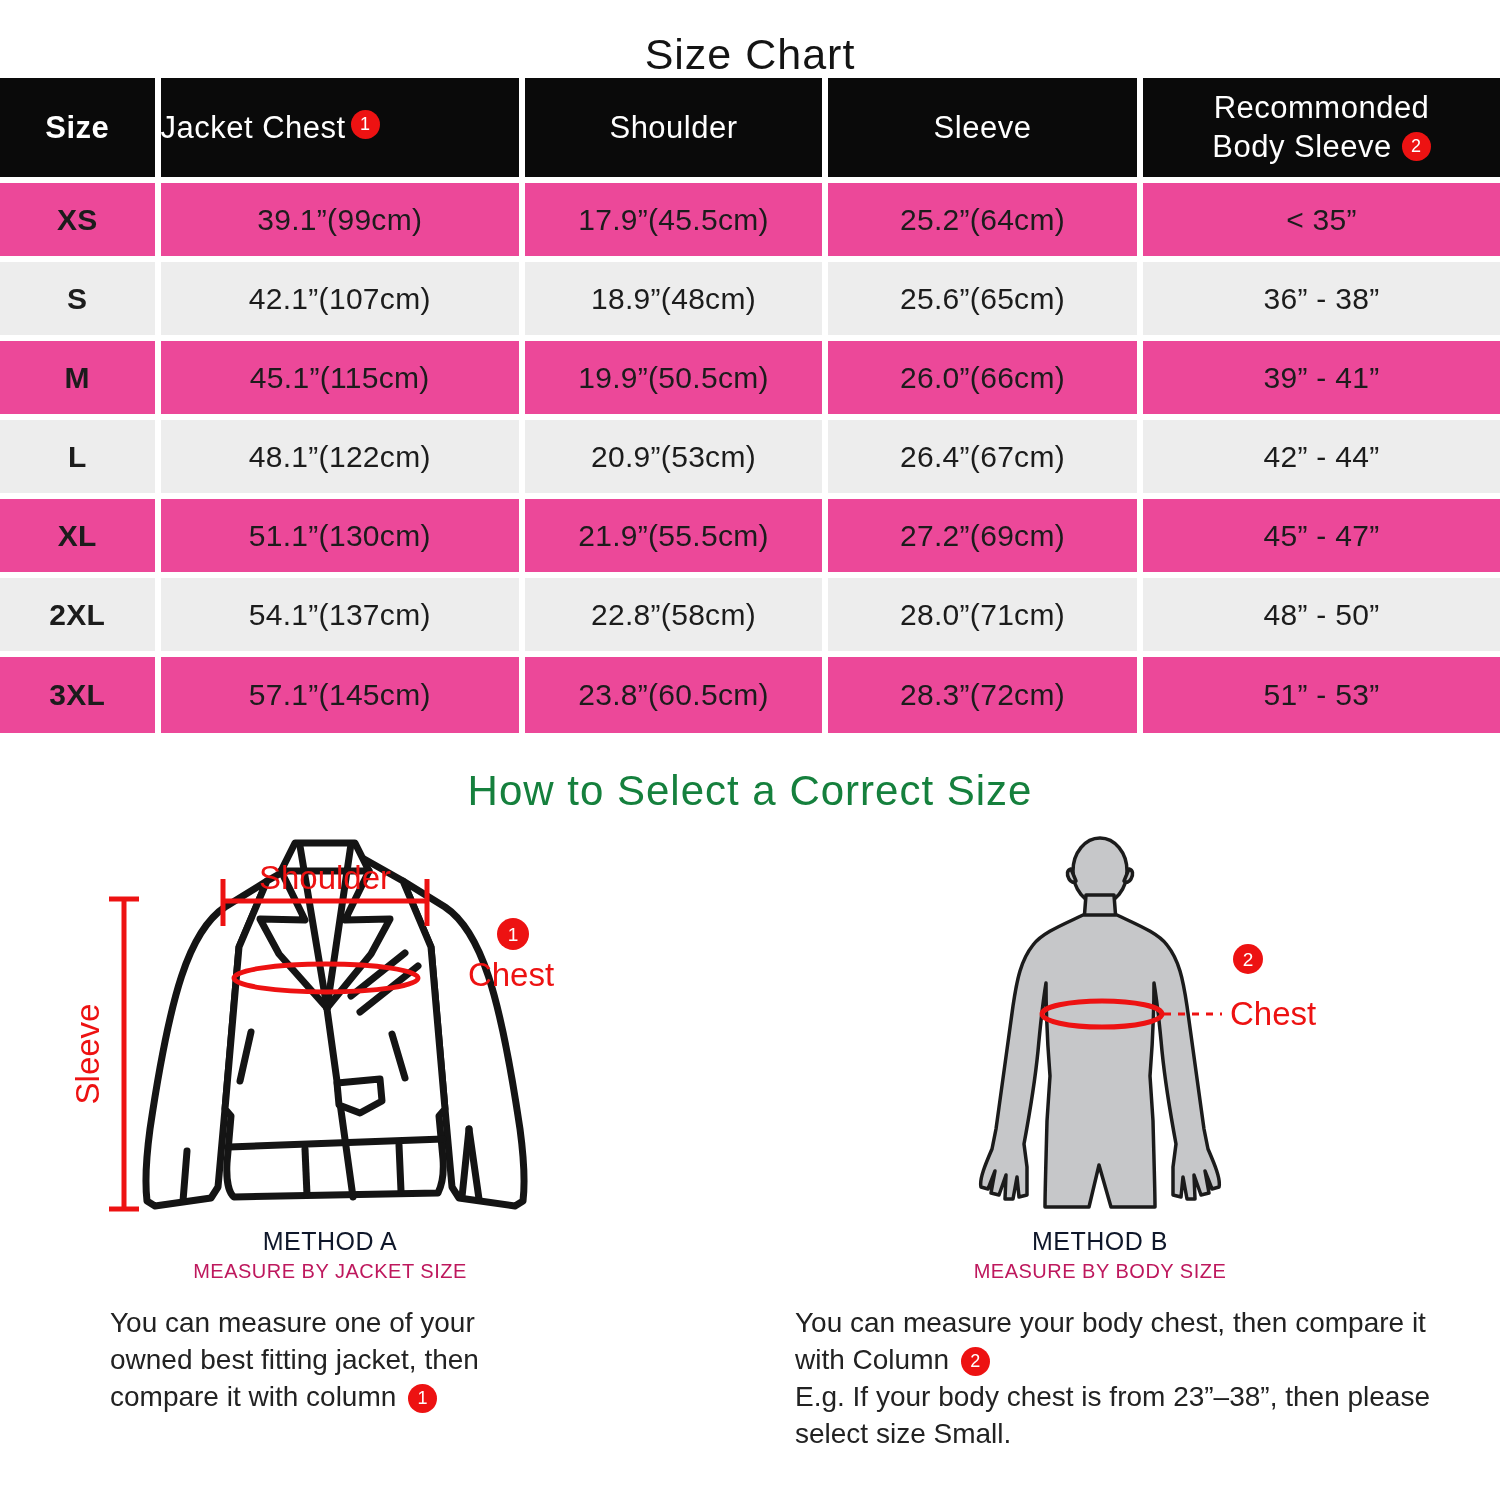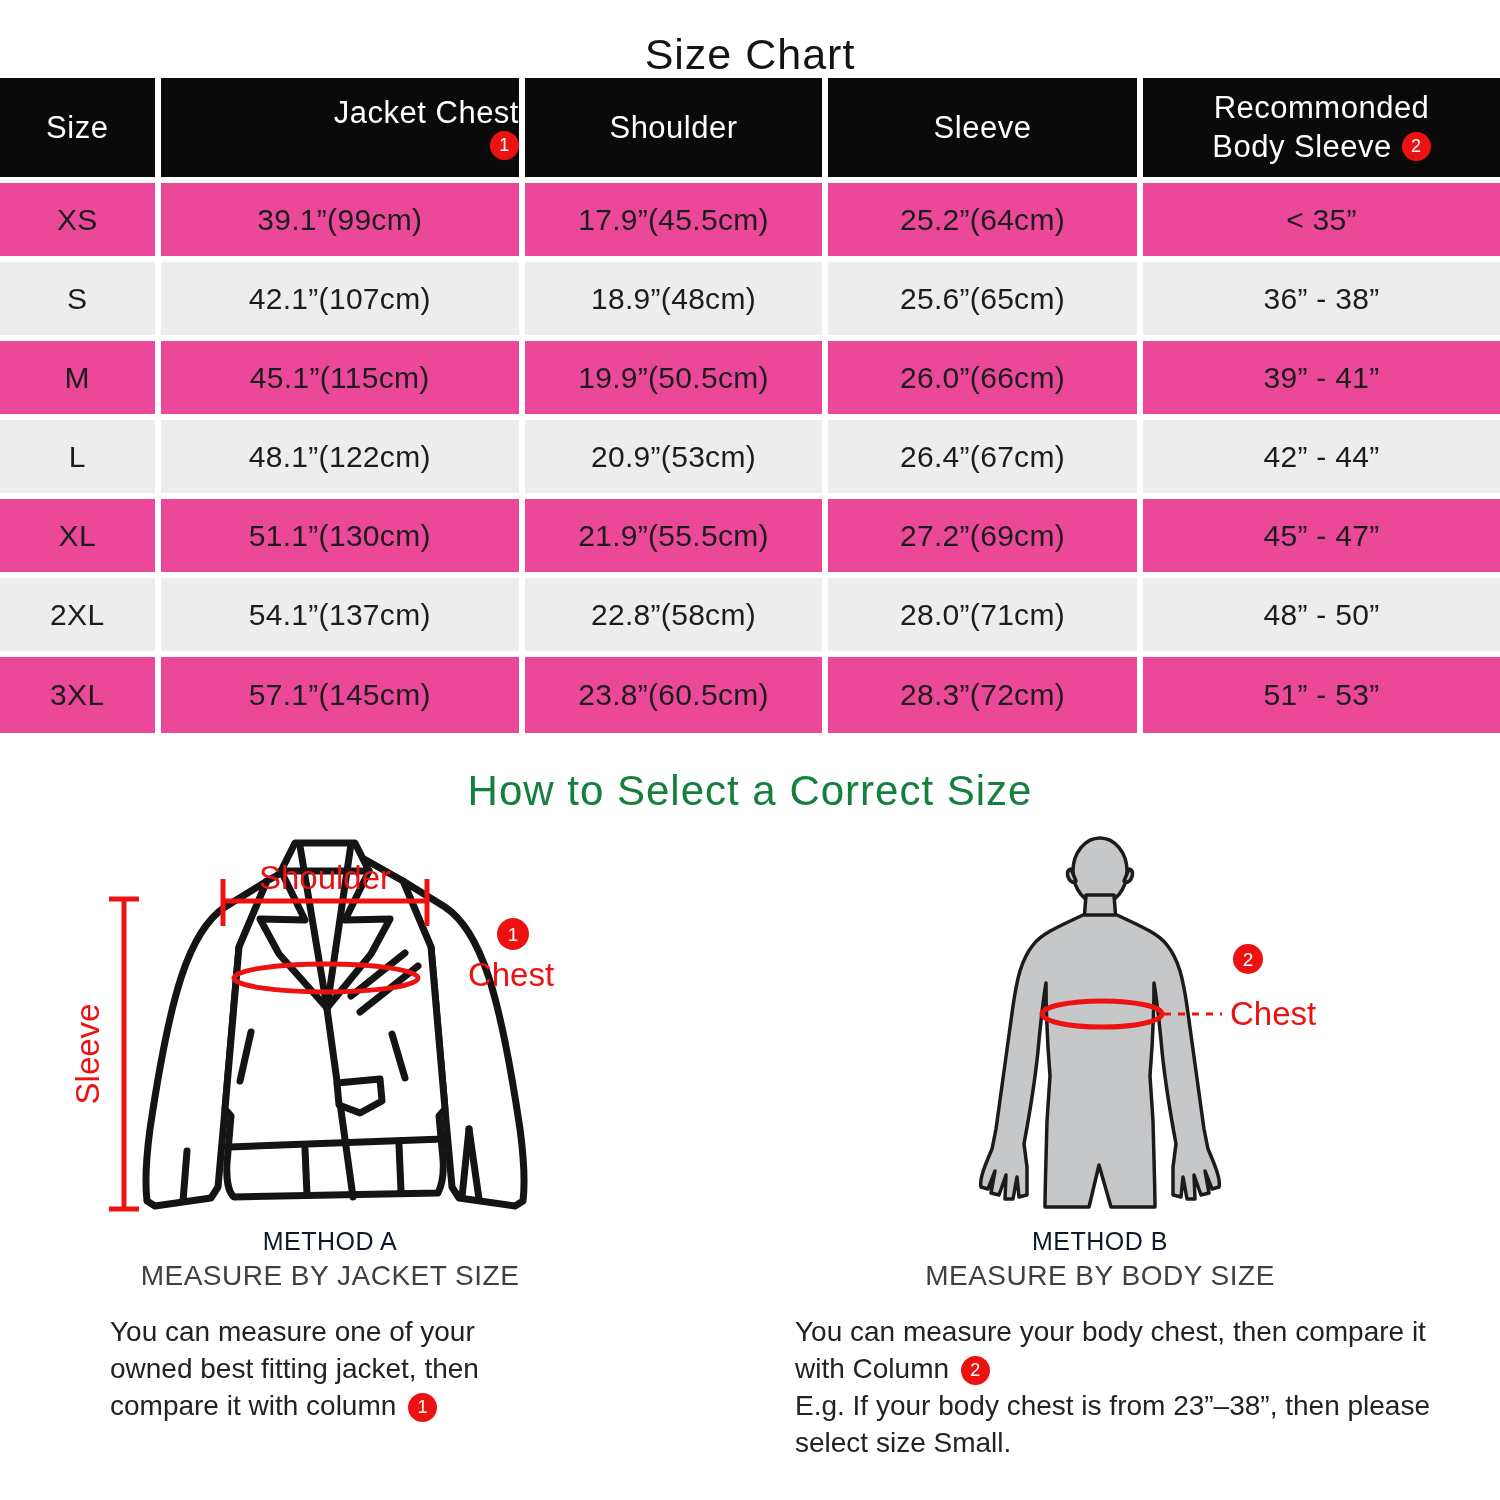--- a/index.html
+++ b/index.html
@@ -27,21 +27,21 @@
   table.size-table {
     width: 1500px;
     border-collapse: collapse;
     table-layout: fixed;
   }
   .size-table th, .size-table td {
     border: 6px solid #ffffff;
     text-align: center;
     vertical-align: middle;
   }
-  .size-table th:first-child, .size-table td:first-child { border-left: 0; }
+  .size-table th:first-child, .size-table td:first-child { border-left: 0; font-weight: bold; }
   .size-table th:last-child,  .size-table td:last-child  { border-right: 0; }
   .size-table thead th { border-top: 0; }
   .size-table tbody tr:last-child td { border-bottom: 0; }
 
   .size-table thead th {
     background: #0a0a0a;
     color: #ffffff;
     font-size: 31px;
     font-weight: 400;
     height: 102px;
@@ -50,21 +50,21 @@
   .size-table td {
     height: 79px;
     font-size: 30px;
     font-weight: 400;
     color: #1c1c1c;
     letter-spacing: 0.3px;
   }
   tr.row-yellow td { background: #ec4899; }
   tr.row-gray td   { background: #ededed; }
 
-  .th-stack { display: flex; flex-direction: column; align-items: flex-end; }
+  .th-stack { display: flex; align-items: flex-start; gap: 5px; }
   .th-lines { line-height: 1.25; }
 
   .badge {
     display: inline-flex;
     width: 29px; height: 29px;
     border-radius: 50%;
     background: #ed1212;
     color: #ffffff;
     font-size: 18px;
     font-weight: 500;
@@ -93,22 +93,22 @@
 
   .caption { text-align: center; margin-top: 6px; }
   .method-b .caption { padding-left: 40px; }
   .caption-line1 {
     color: #0f172a;
     font-size: 25px;
     font-weight: 400;
     letter-spacing: 0.5px;
   }
   .caption-line2 {
-    color: #404040;
-    font-size: 28px;
+    color: #be185d;
+    font-size: 20px;
     font-weight: 500;
     margin-top: 4px;
     letter-spacing: 0.5px;
   }
   .method-text {
     font-size: 28px;
     line-height: 1.32;
     color: #222222;
     margin-top: 22px;
   }

